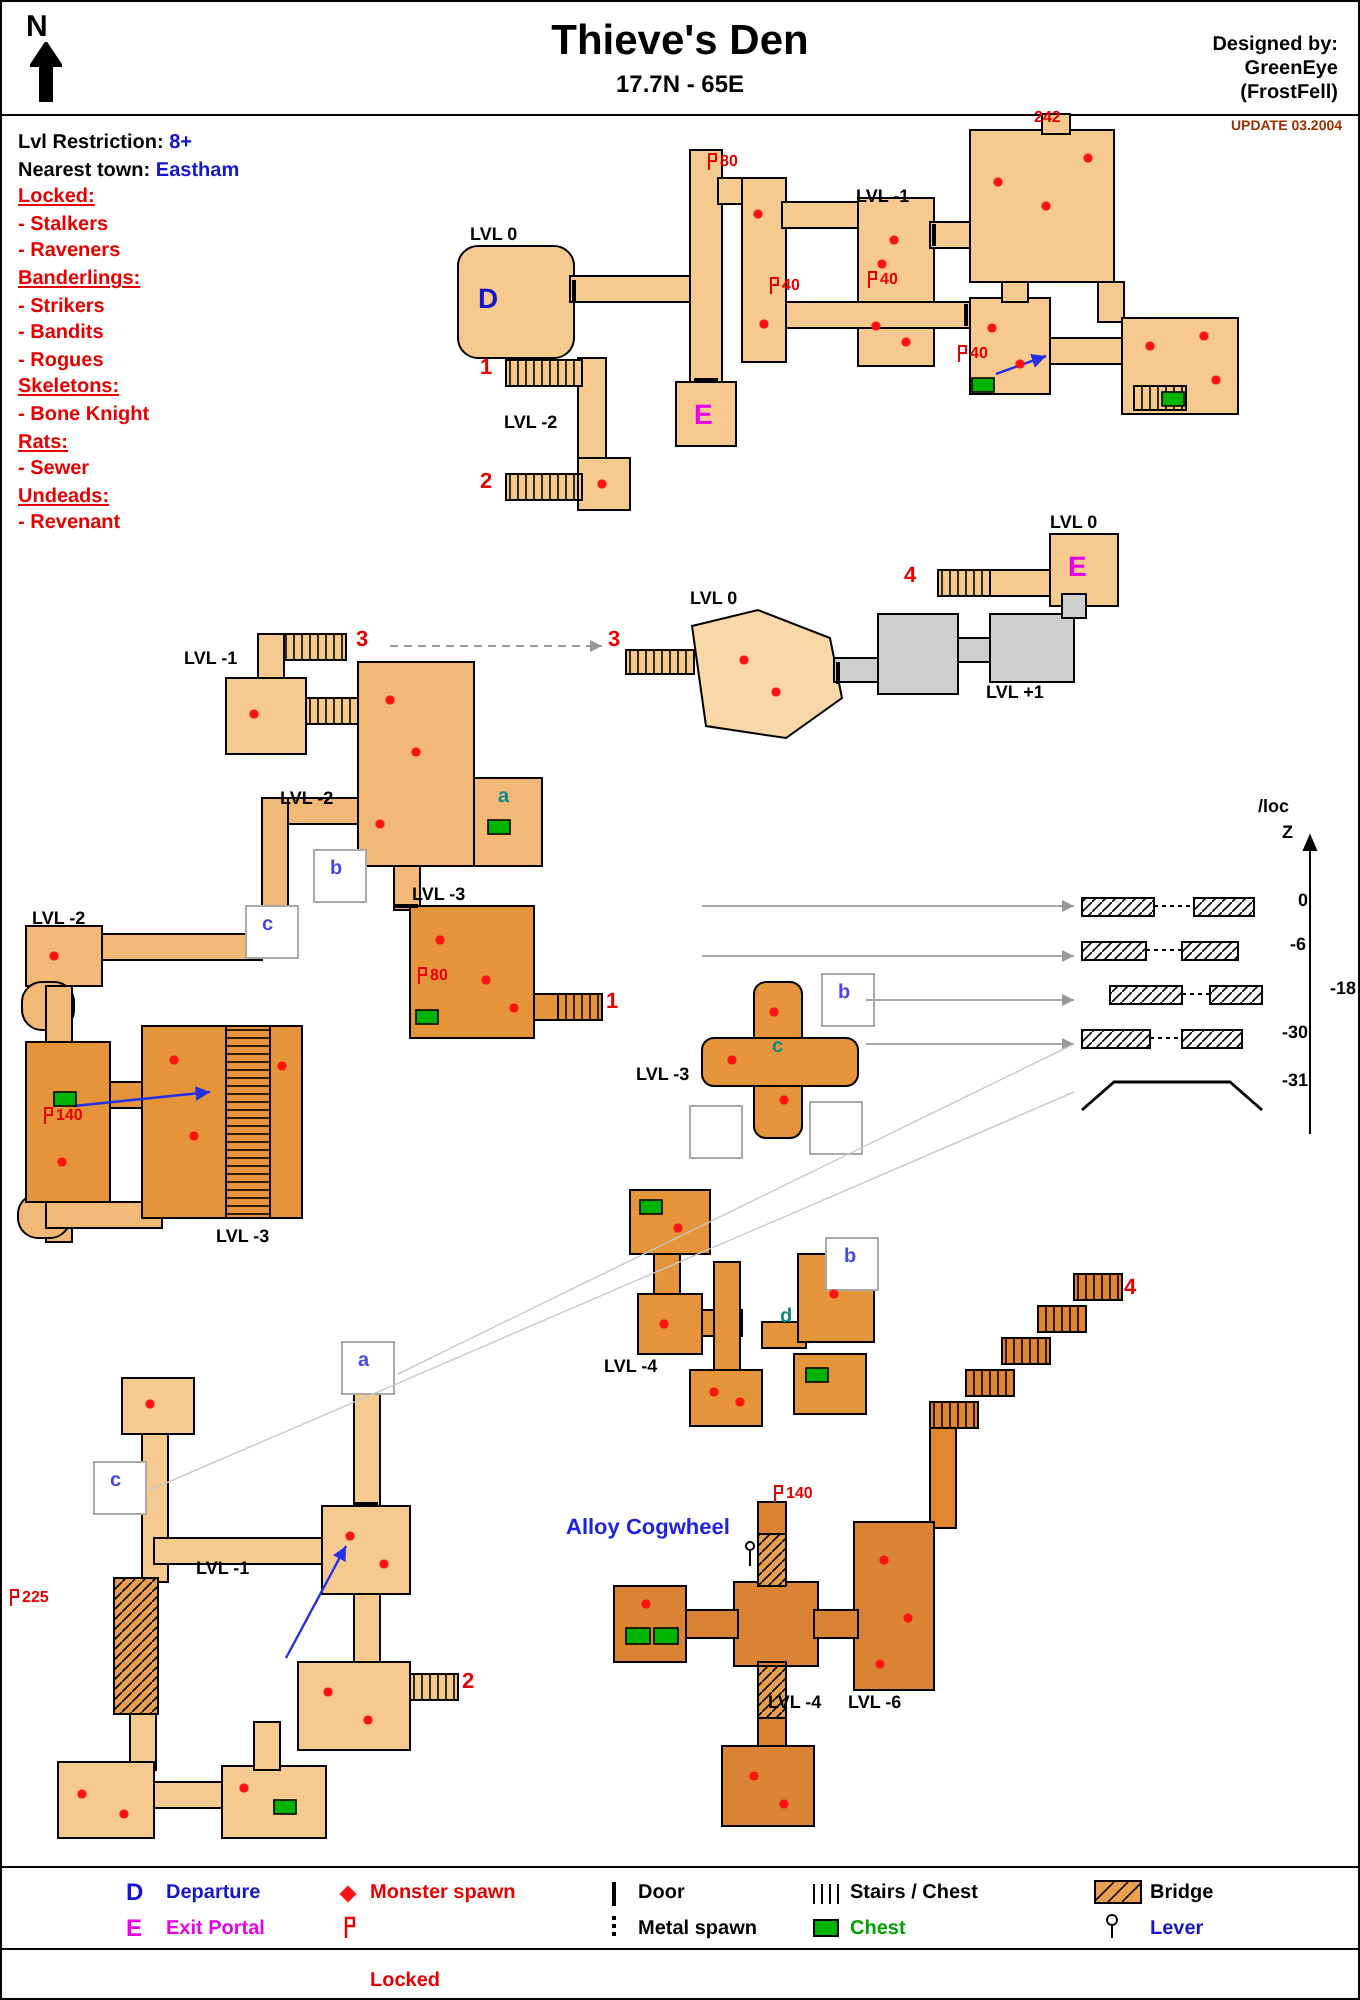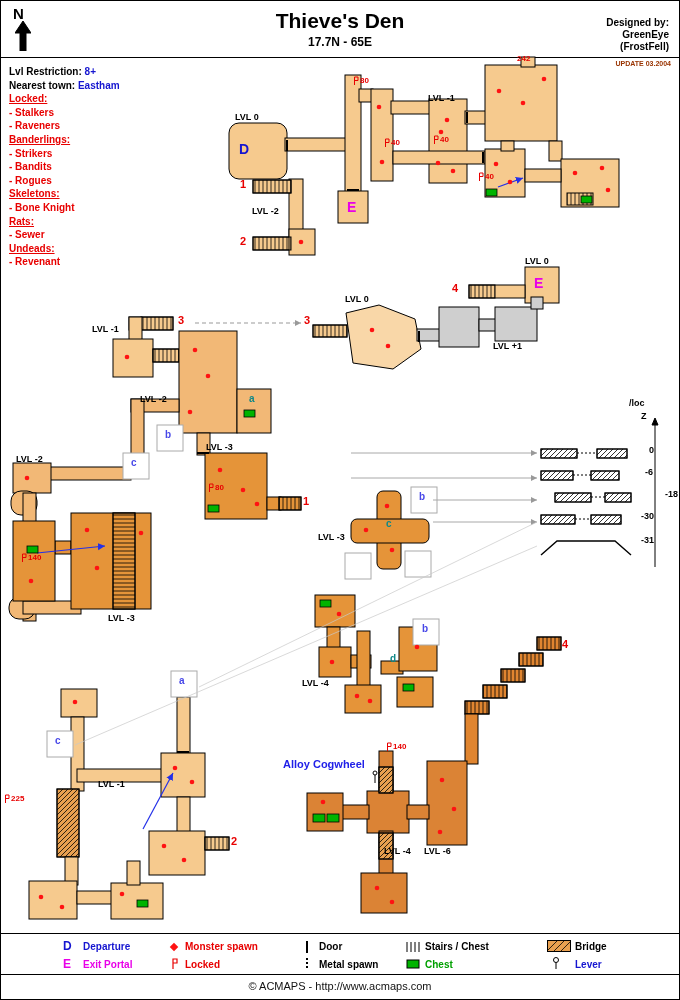--- a/index.html
+++ b/index.html
@@ -465,21 +465,21 @@
   <div class="legsym" style="left:62px;top:956px;color:#E800E8">E</div>
   <div class="leg" style="left:82px;top:958px;color:#E800E8">Exit Portal</div>
 
   <svg class="legicon" style="left:168px;top:941px" width="10" height="10">
       <rect x="2" y="2" width="6" height="6" fill="#FF1212" transform="rotate(45 5 5)"></rect>
     </svg>
   <div class="leg red" style="left:184px;top:940px">Monster spawn</div>
   <svg class="legicon" style="left:170px;top:957px" width="8" height="11">
       <path d="M2 11V1h4v4H2" fill="none" stroke="#E80000" stroke-width="1.2"></path>
     </svg>
-  <div class="leg red" style="left:184px;top:958px">Locked</div>
+  <div class="leg red" style="left:184px;top:984px">Locked</div>
 
   <svg class="legicon" style="left:302px;top:939px" width="8" height="14">
       <line x1="4" y1="1" x2="4" y2="13" stroke="#000" stroke-width="2"></line>
     </svg>
   <div class="leg" style="left:318px;top:940px">Door</div>
   <svg class="legicon" style="left:302px;top:956px" width="8" height="14">
       <line x1="4" y1="1" x2="4" y2="13" stroke="#000" stroke-width="2" stroke-dasharray="2,2"></line>
     </svg>
   <div class="leg" style="left:318px;top:958px">Metal spawn</div>
 
@@ -506,15 +506,14 @@
       </g>
     </svg>
   <div class="leg" style="left:574px;top:940px">Bridge</div>
   <svg class="legicon" style="left:550px;top:955px" width="10" height="14">
       <line x1="5" y1="13" x2="5" y2="6" stroke="#000"></line>
       <circle cx="5" cy="4" r="2.5" fill="#fff" stroke="#000"></circle>
     </svg>
   <div class="leg" style="left:574px;top:958px;color:#1515D0">Lever</div>
 
   <div class="hline" style="top:973px"></div>
-  <div class="footer">© ACMAPS - http://www.acmaps.com</div>
 
 </div>
 
 </body></html>

